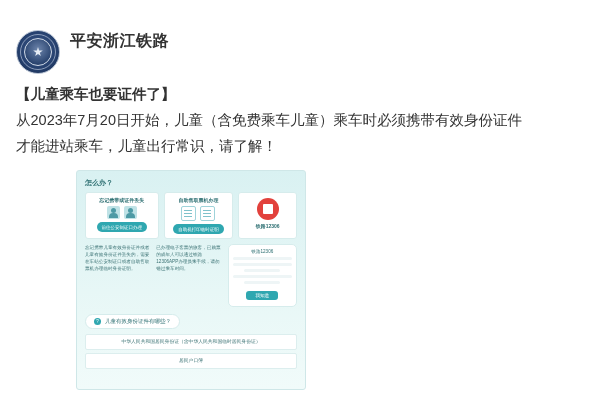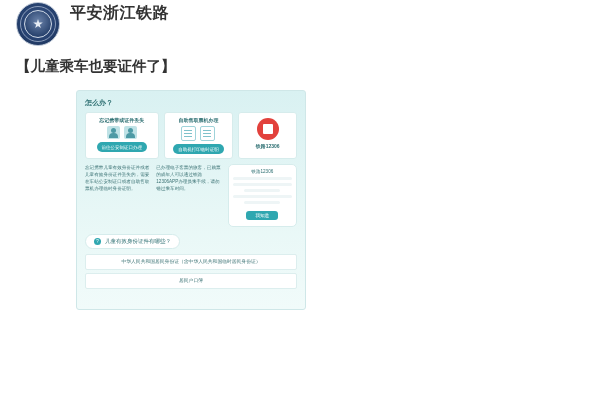--- a/index.html
+++ b/index.html
@@ -12,21 +12,21 @@
     background: #ffffff;
     font-family: "Liberation Sans", sans-serif;
     color: #333333;
     overflow: hidden;
   }
   .post {
     position: relative;
     width: 542px;
     height: 409px;
     box-sizing: border-box;
-    padding: 2px 16px 0 16px;
+    padding: 30px 16px 0 16px;
   }
   .header {
     display: flex;
     align-items: flex-start;
     gap: 10px;
   }
   .avatar {
     width: 42px;
     height: 42px;
     border-radius: 50%;
@@ -332,20 +332,21 @@
       <div class="ring"></div>
       <div class="emblem"></div>
     </div>
     <div class="meta">
       <div class="nickname">平安浙江铁路</div>
     </div>
   </div>
 
   <div class="body">
     <p class="title-line">【儿童乘车也要证件了】</p>
+    <p>从2023年7月20日开始，儿童（含免费乘车儿童）乘车时必须携带有效身份证件才能进站乘车，儿童出行常识，请了解！</p>
   </div>
 
   <div class="card">
     <div class="card-title">怎么办？</div>
 
     <div class="card-row">
       <div class="mini-box left">
         <div class="mini-head">忘记携带或证件丢失</div>
         <div class="mini-icons">
           <span class="ico person"></span>

